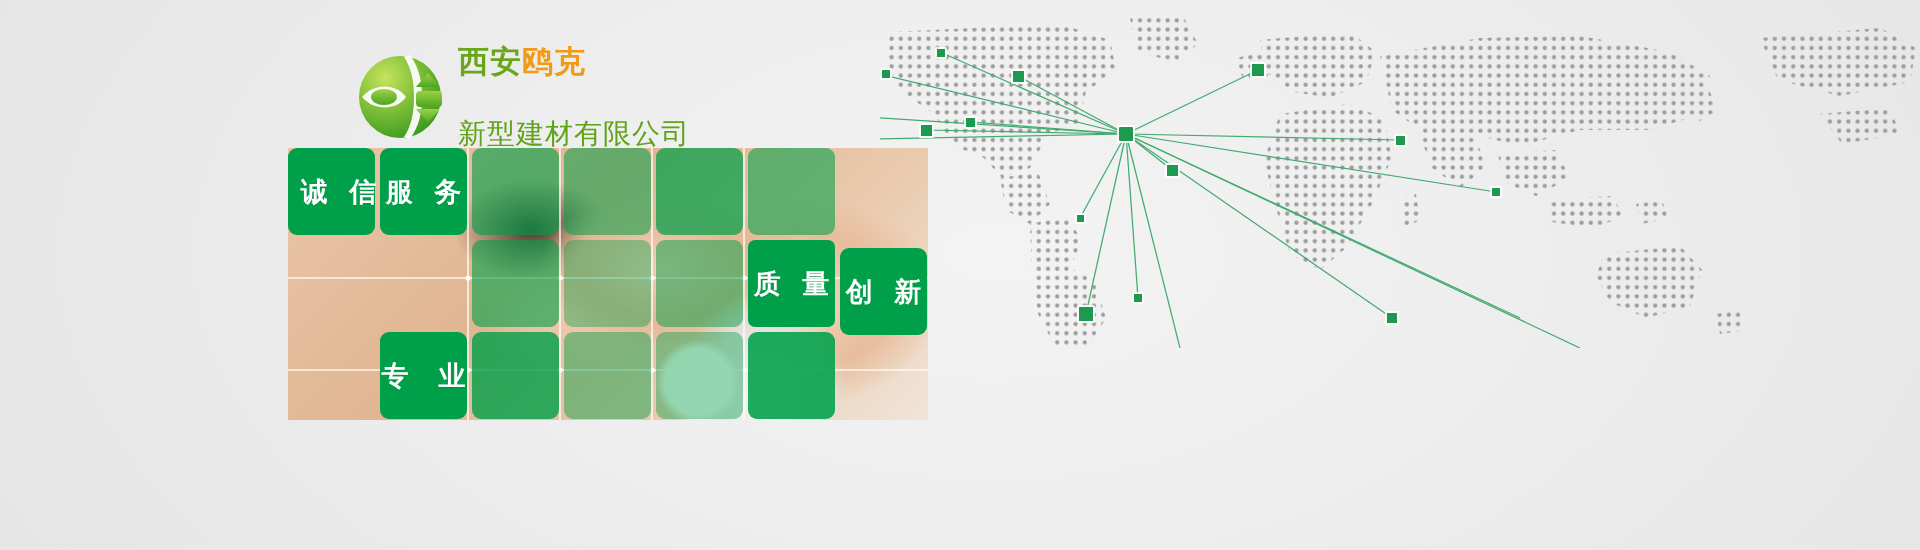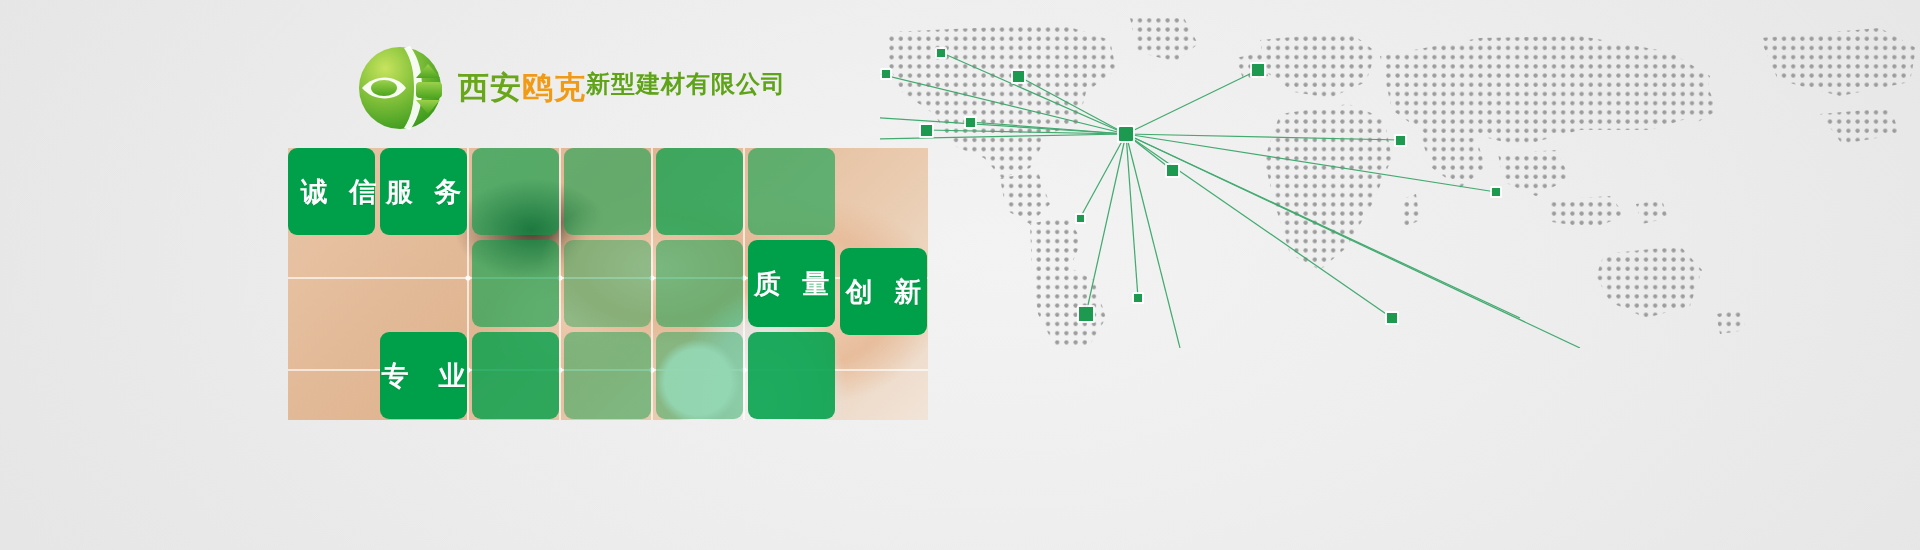--- a/index.html
+++ b/index.html
@@ -25,25 +25,25 @@
     overflow:hidden;
   }
   .map-layer svg { display:block; }
 
   
   .logo-block {
     position:absolute; left:356px; top:44px;
     display:flex; align-items:center; gap:14px;
   }
   .logo-mark { width:88px; height:88px; position:relative; flex:none; }
-  .logo-text { display:flex; flex-direction:row; justify-content:center; line-height:1.18; }
+  .logo-text { display:flex; flex-direction:column; justify-content:center; line-height:1.18;gap:36px; }
   .logo-line1 { font-size:31px; font-weight:700; letter-spacing:1px; white-space:nowrap; }
   .logo-line1 .cn-a { color:#6aa61c; }
   .logo-line1 .cn-b { color:#f09a16; }
-  .logo-line2 { font-size:24px; font-weight:700; color:#5fa319; letter-spacing:1px; white-space:nowrap; }
+  .logo-line2 { font-size:28px; font-weight:400; color:#5fa319; letter-spacing:1px; white-space:nowrap; }
 
   
   .tile-stage {
     position:absolute;
     left:288px; top:148px;
     width:640px; height:272px;
   }
   .photo {
     position:absolute; inset:0;
     background:
@@ -287,21 +287,21 @@
         <span class="label">服 务</span>
       </div>
       <div class="tile masked" style="left:184px; top:0px; background:rgba(0,160,74,.62);"></div>
       <div class="tile masked" style="left:276px; top:0px; background:rgba(0,160,74,.55);"></div>
       <div class="tile masked" style="left:368px; top:0px; background:rgba(0,160,74,.72);"></div>
       <div class="tile masked" style="left:460px; top:0px; background:rgba(0,160,74,.58);"></div>
 
       <div class="tile masked" style="left:184px; top:92px; background:rgba(0,160,74,.60);"></div>
       <div class="tile masked" style="left:276px; top:92px; background:rgba(0,160,74,.40);"></div>
       <div class="tile masked" style="left:368px; top:92px; background:rgba(0,160,74,.50);"></div>
-      <div class="tile" style="left:460px; top:92px;">
+      <div class="tile" style="left:460px; top:92px;border-radius:7px;">
         <span class="label">质 量</span>
       </div>
       <div class="tile" style="left:552px; top:100px;">
         <span class="label">创 新</span>
       </div>
 
       <div class="tile" style="left:92px;  top:184px;font-family:Liberation Mono, monospace;">
         <span class="label">专 业</span>
       </div>
       <div class="tile masked" style="left:184px; top:184px; background:rgba(0,160,74,.80);"></div>

